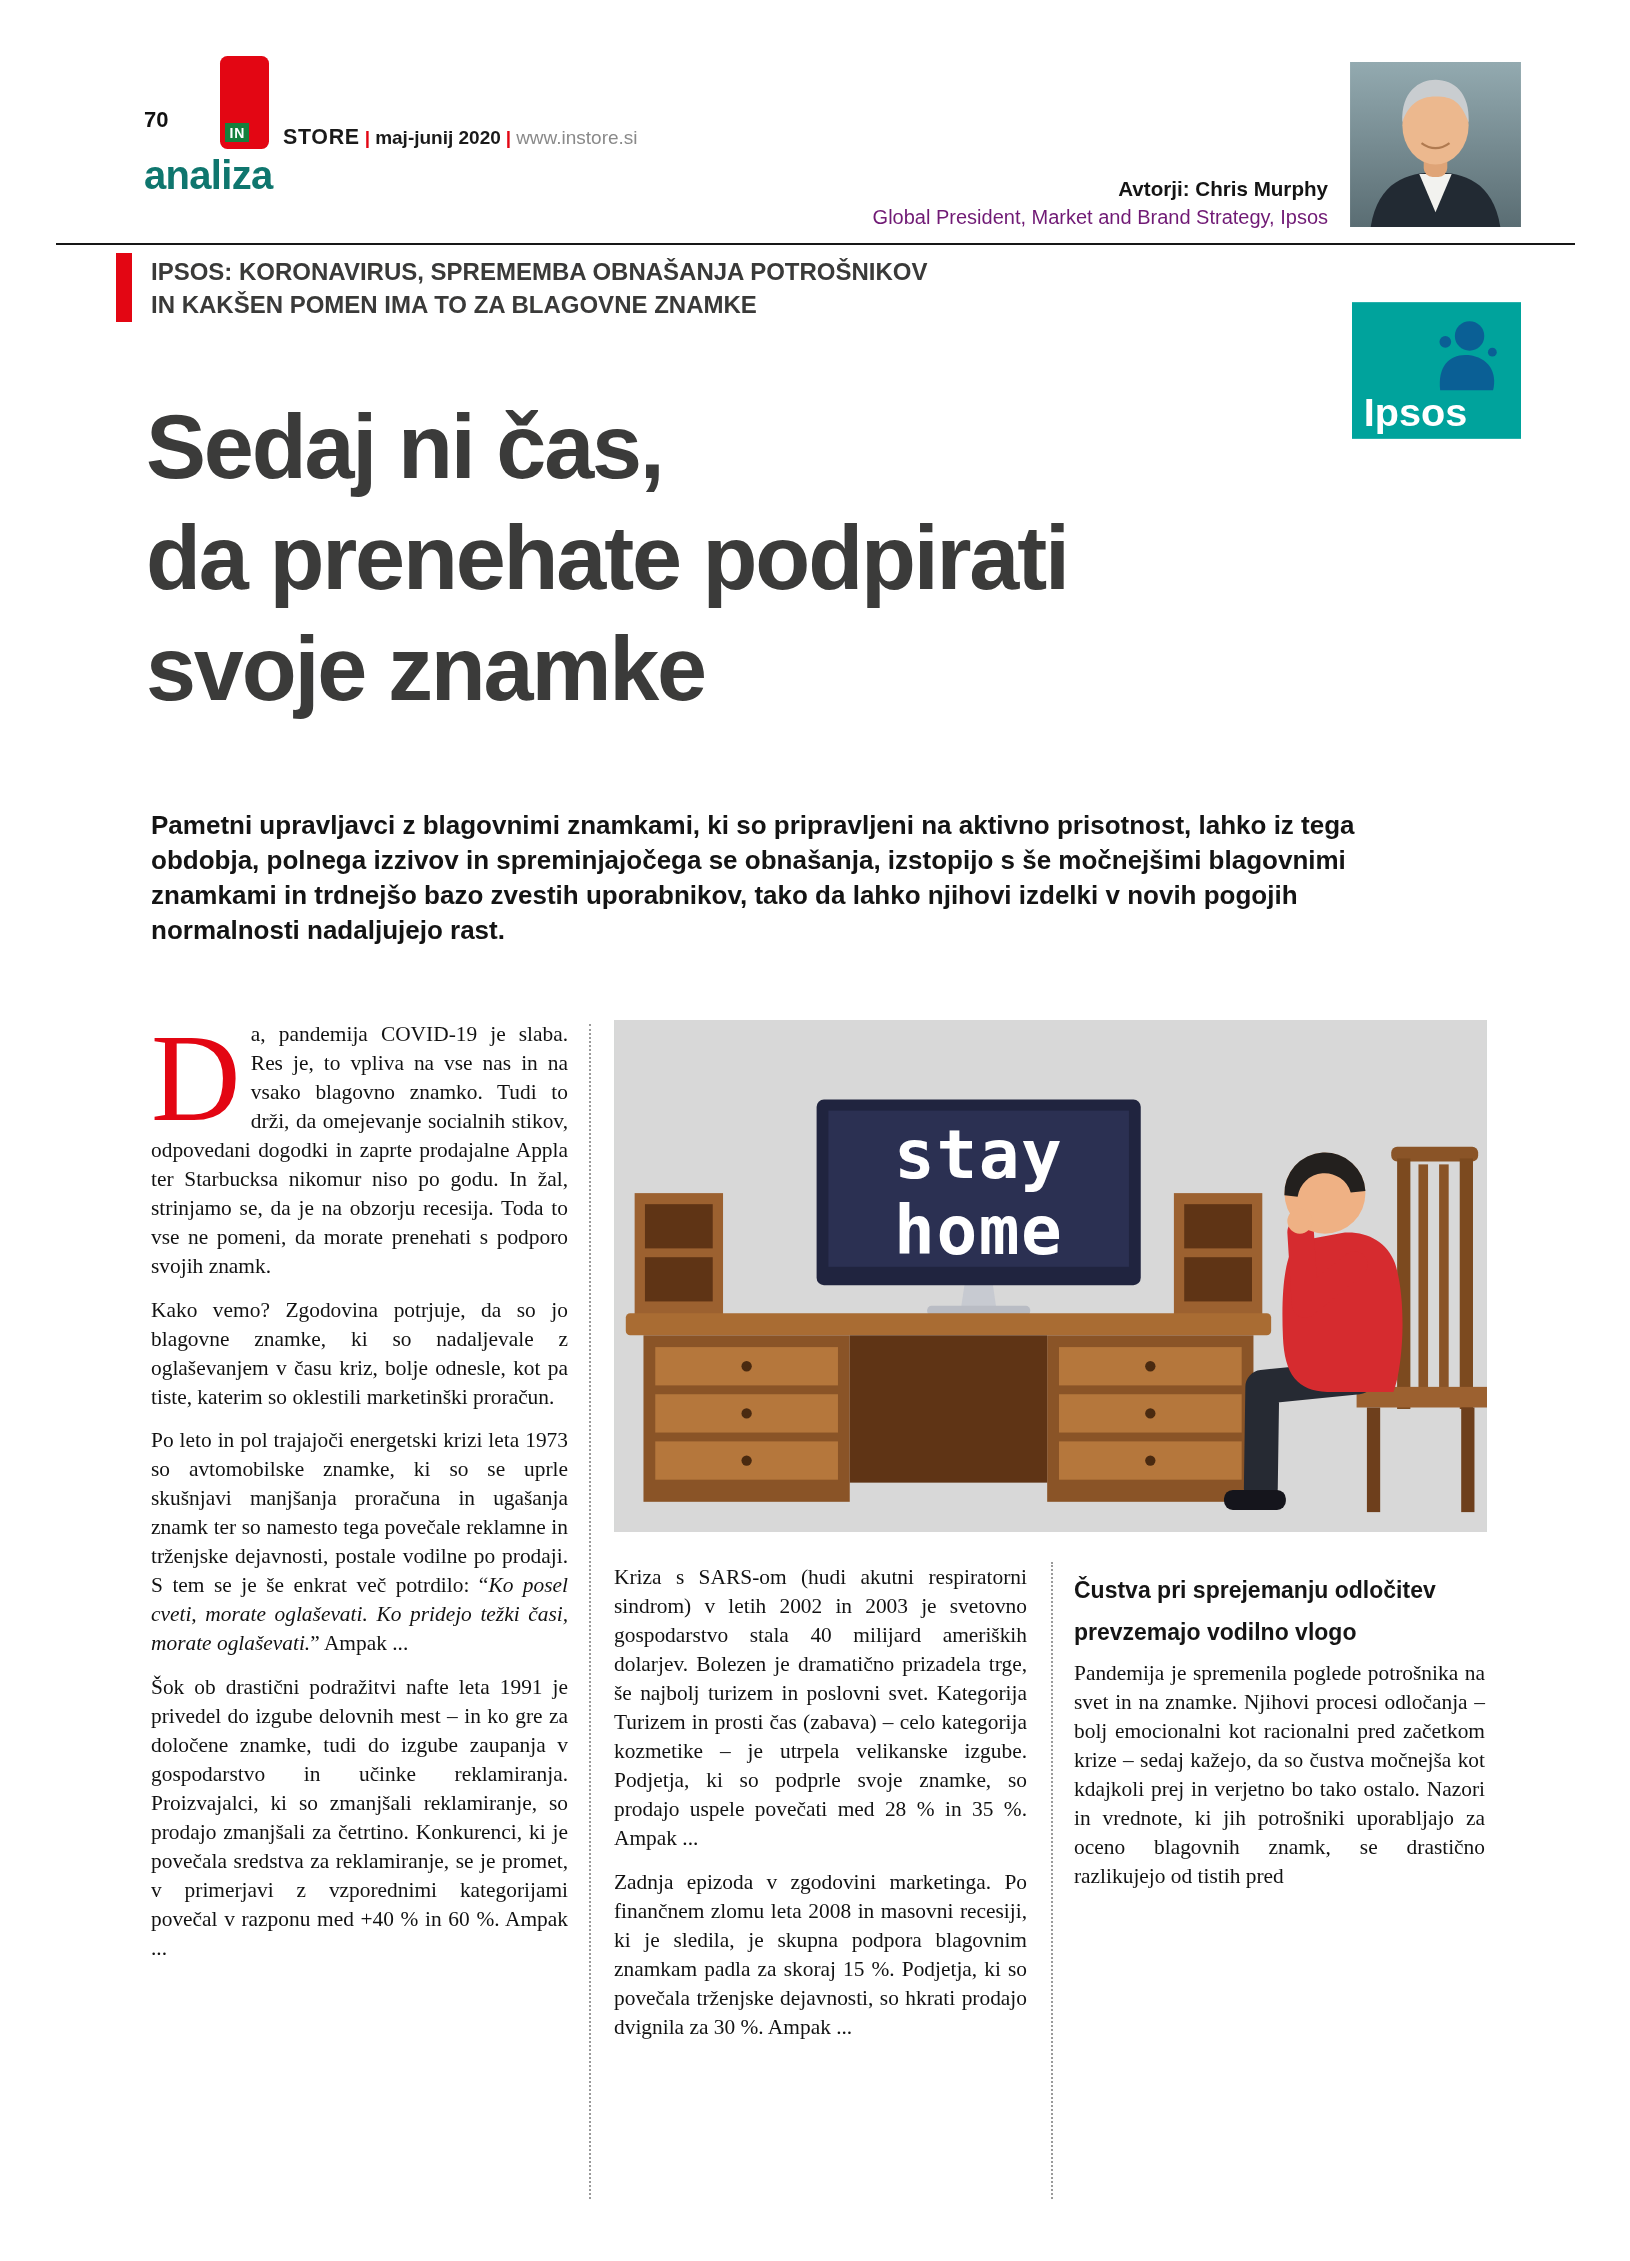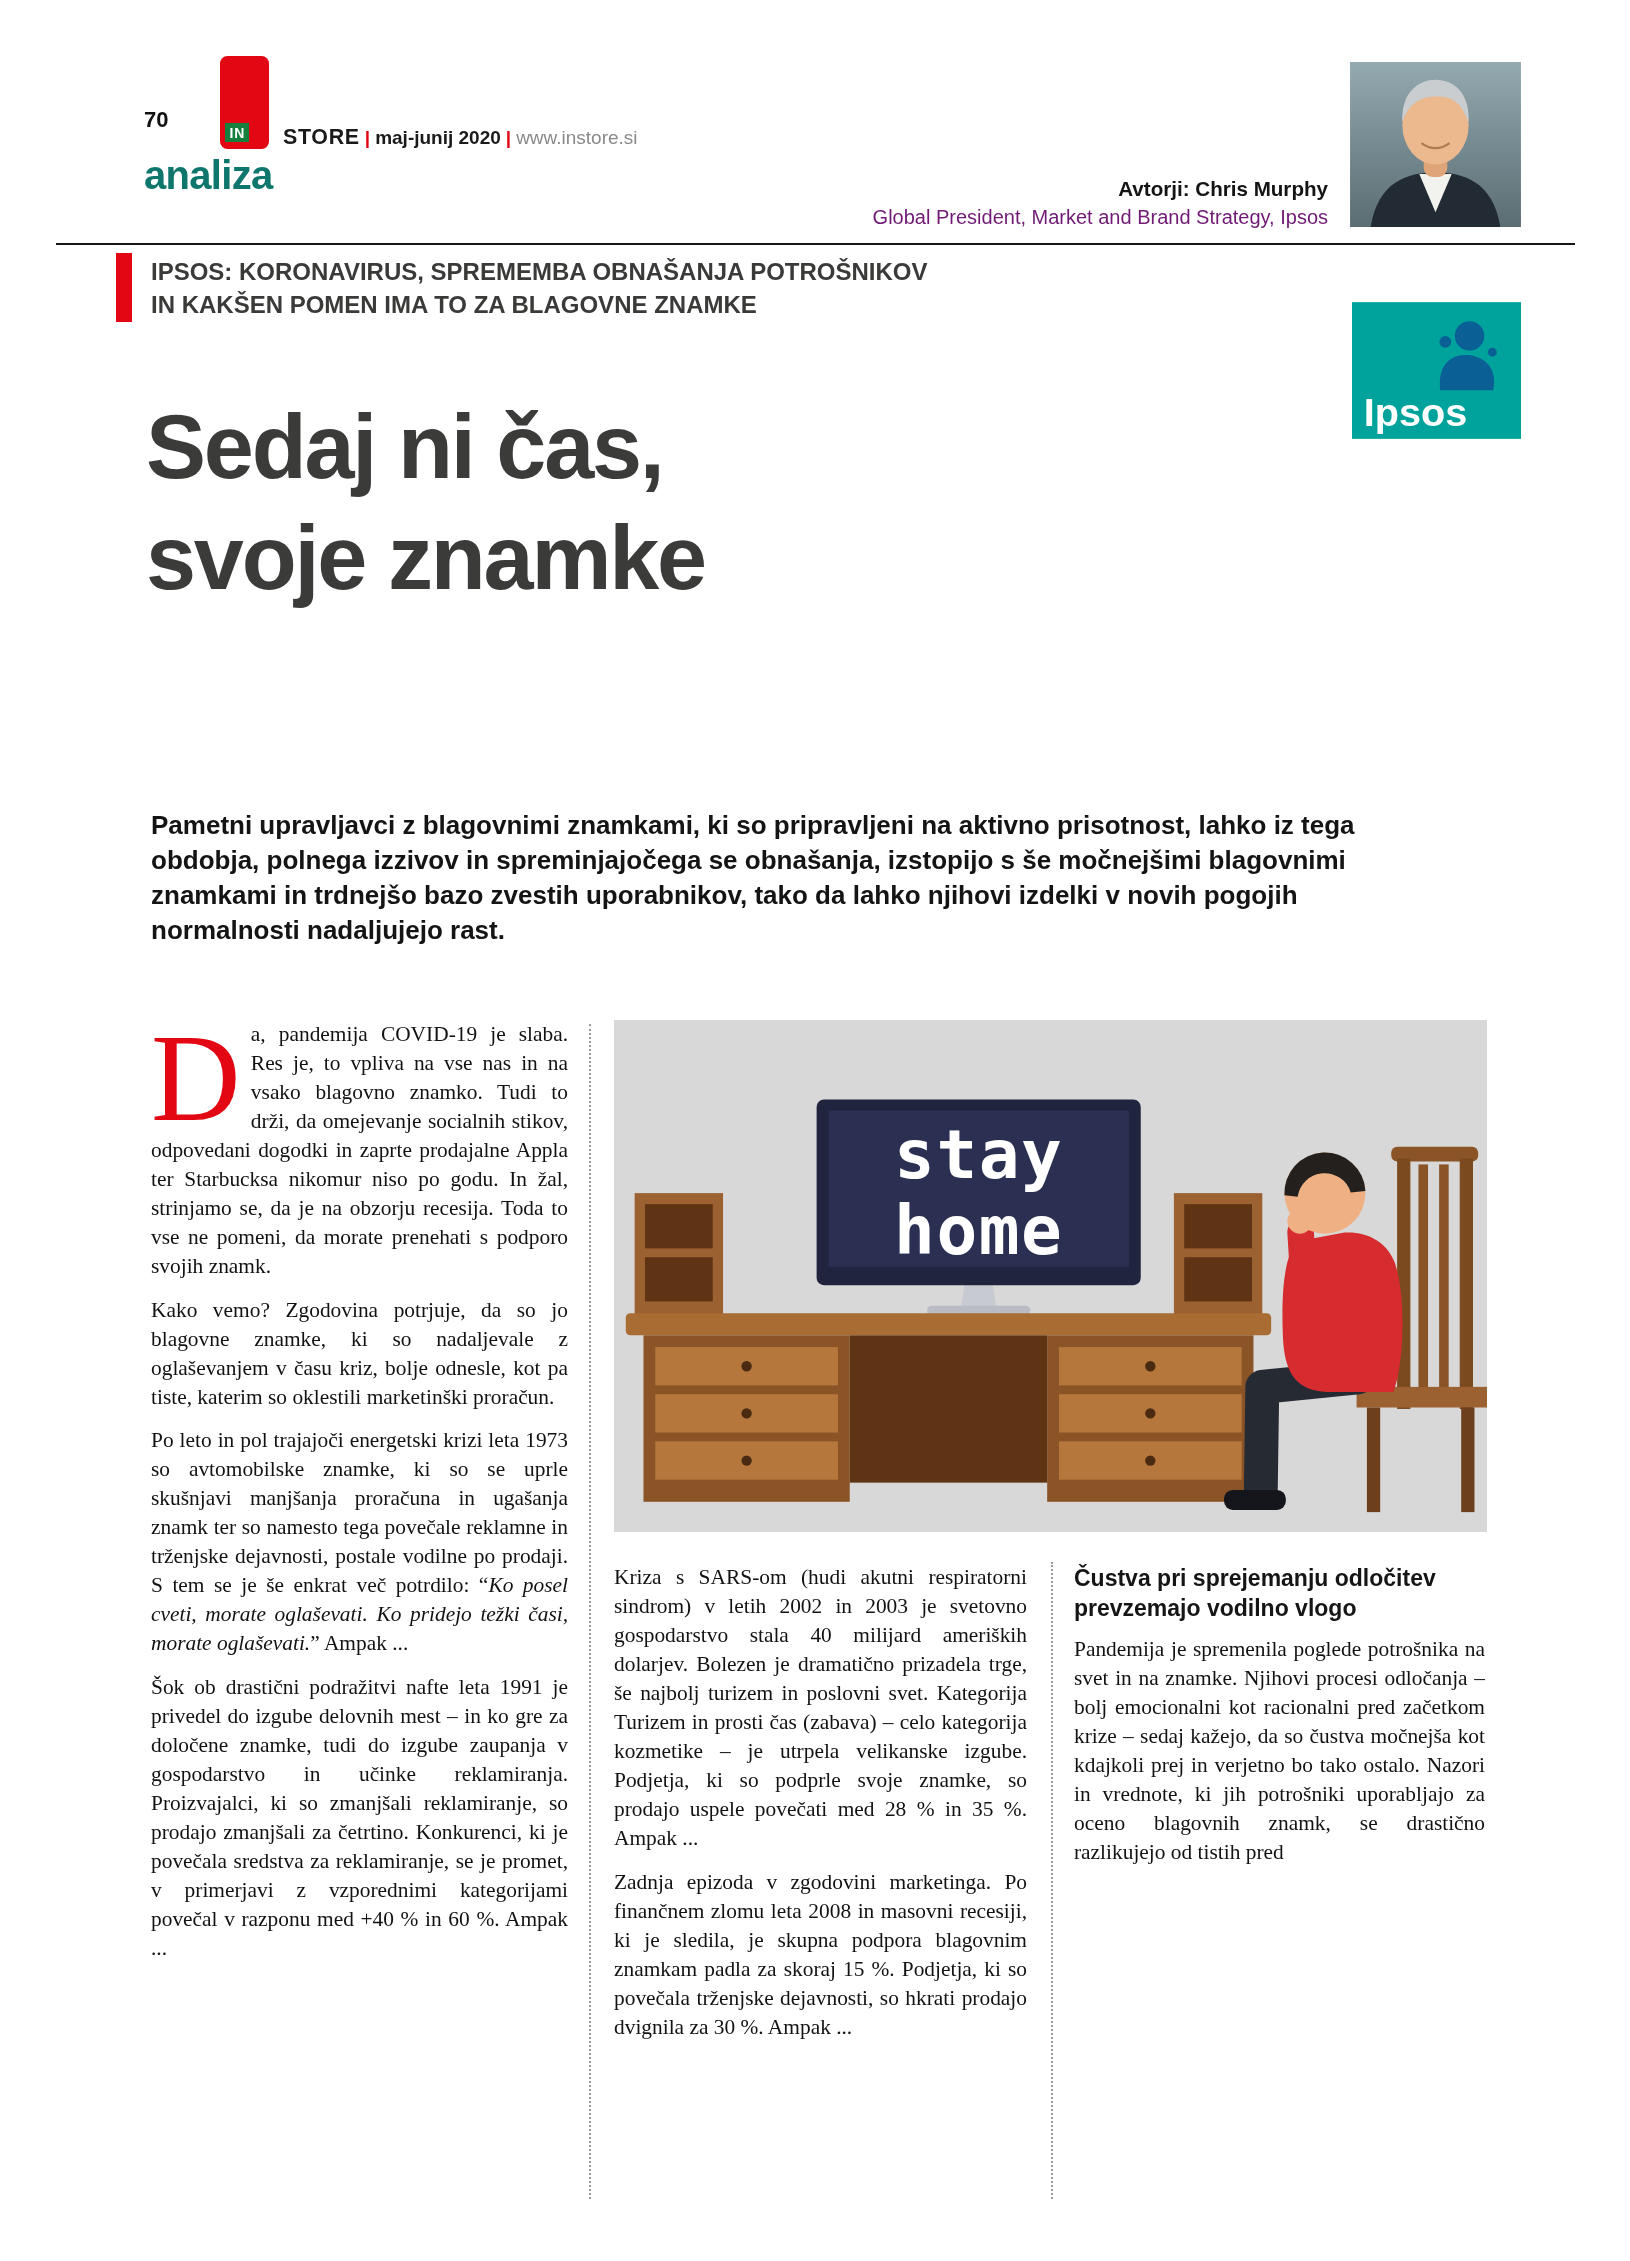--- a/index.html
+++ b/index.html
@@ -49,21 +49,21 @@
   .col { font-size:21.4px; line-height:29px; text-align:justify; color:#121212; }
   .col1 { left:151px; top:1020px; width:417px; }
   .col2 { left:614px; top:1563px; width:413px; }
   .col3 { left:1074px; top:1563px; width:411px; }
   .col p { margin-bottom:14.7px; }
   .dropcap { float:left; font-family:"Liberation Serif", serif; color:#e30613;
              font-size:124px; line-height:111px; padding:2.9px 10.3px 0 0; }
   .it { font-style:italic; }
   .subhead { font-family:"Liberation Sans", sans-serif; font-weight:bold; font-size:23px;
              line-height:30px; color:#151515; margin-bottom:11.8px; }
-  .subhead span { display:block; }
+  .subhead span { display:block;margin-top:12px; }
   svg { display:block; }
 </style>
 </head>
 <body>
 
 <div>
 
   <div class="abs pageno">70</div>
 
   <div class="abs logo-red">
@@ -117,20 +117,21 @@
       <circle cx="160" cy="46" r="20" fill="#0a5f95"></circle>
       <circle cx="127" cy="54" r="8" fill="#0a5f95"></circle>
       <circle cx="191" cy="68" r="6" fill="#0a5f95"></circle>
       <path d="M120,120 C116,86 134,70 158,72 C186,75 198,96 192,120 Z" fill="#0a5f95"></path>
       <text x="16" y="168" font-family="Liberation Sans, sans-serif" font-size="54" font-weight="bold" fill="#ffffff">Ipsos</text>
     </svg>
   </div>
 
   <h1 class="abs headline">
     <span>Sedaj ni čas,</span>
+    <span>da prenehate podpirati</span>
     <span>svoje znamke</span>
   </h1>
 
   <div class="abs intro">Pametni upravljavci z blagovnimi znamkami, ki so pripravljeni na aktivno prisotnost, lahko iz tega obdobja, polnega izzivov in spreminjajočega se obnašanja, izstopijo s še močnejšimi blagovnimi znamkami in trdnejšo bazo zvestih uporabnikov, tako da lahko njihovi izdelki v novih pogojih normalnosti nadaljujejo rast.</div>
 
   <div class="abs illus">
     <svg viewBox="0 0 1185 695" width="873" height="512">
       <rect width="1185" height="695" fill="#d8d8d8"></rect>
 
       <rect x="1055" y="172" width="118" height="20" rx="8" fill="#8a5427"></rect>

